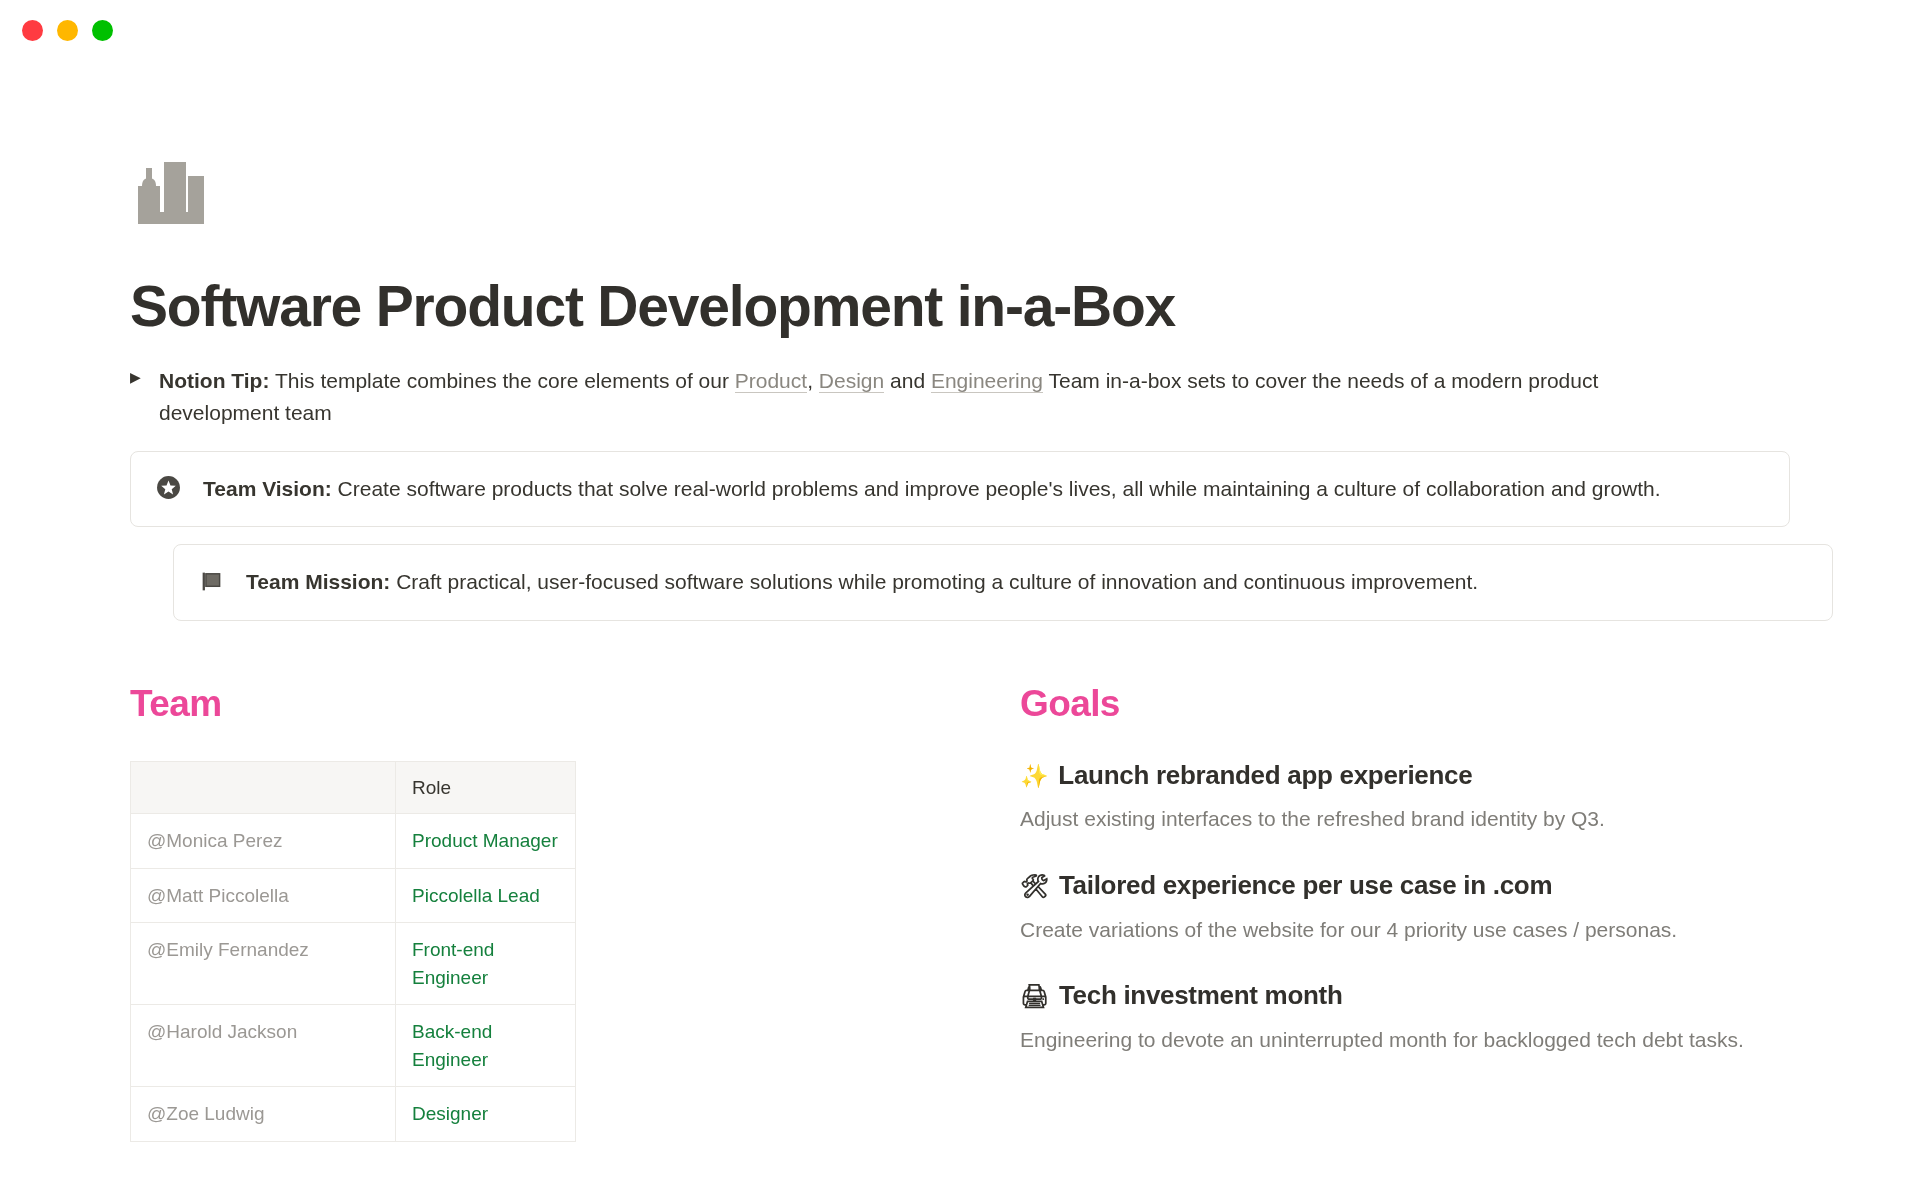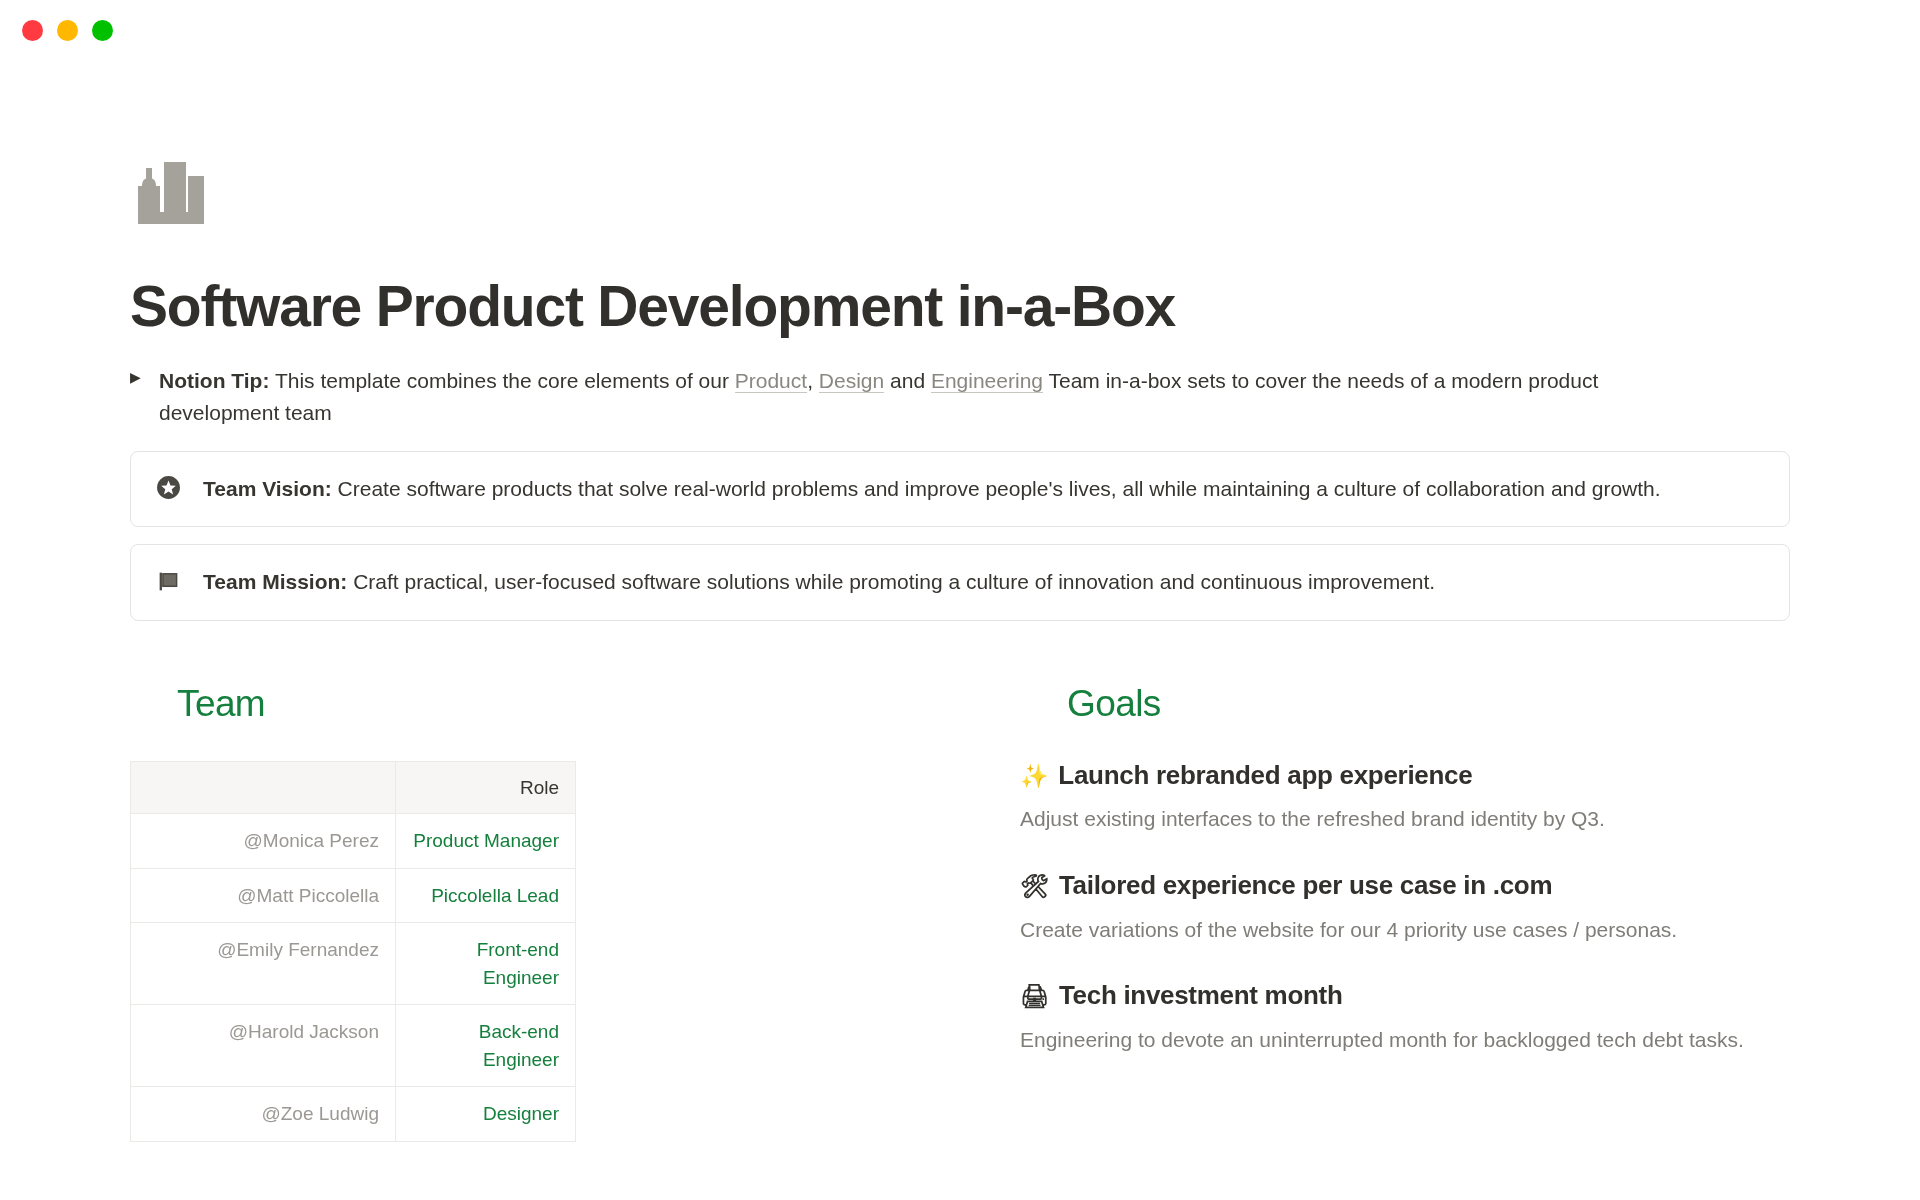--- a/index.html
+++ b/index.html
@@ -95,21 +95,21 @@
   .callout {
     margin-top: 22px;
     border: 1px solid #e6e4e0;
     border-radius: 8px;
     padding: 22px 24px;
     display: flex;
     align-items: flex-start;
     width: 1660px;
     background: #ffffff;
   }
-  .callout + .callout { margin-top: 17px; }
+  .callout + .callout { margin-top: 17px; margin-left: 43px; }
   .callout-icon {
     flex: 0 0 auto;
     width: 26px;
     height: 26px;
     margin-right: 22px;
     margin-top: 1px;
     display: flex;
     align-items: center;
     justify-content: center;
   }
@@ -124,40 +124,39 @@
   .columns {
     margin-top: 62px;
     display: flex;
     width: 1660px;
   }
   .col-left  { width: 860px; flex: 0 0 860px; }
   .col-right { flex: 1 1 auto; padding-left: 30px; }
 
   .section-heading {
     font-size: 37px;
-    font-weight: 400;
+    font-weight: 700;
     letter-spacing: -0.6px;
-    color: #15803d;
-    margin-left: 47px;
+    color: #ec4899;
   }
 
   
   .team-table {
     margin-top: 36px;
     width: 445px;
     border-collapse: collapse;
     table-layout: fixed;
   }
   .team-table col.c1 { width: 265px; }
   .team-table col.c2 { width: 180px; }
   .team-table th,
   .team-table td {
     border: 1px solid #eceae6;
     padding: 13px 16px;
-    text-align: right;
+    text-align: left;
     font-size: 19px;
     line-height: 1.45;
     vertical-align: top;
     font-weight: 400;
   }
   .team-table thead th {
     background: #f7f6f4;
     color: #37352f;
     height: 48px;
     padding-top: 12px;

